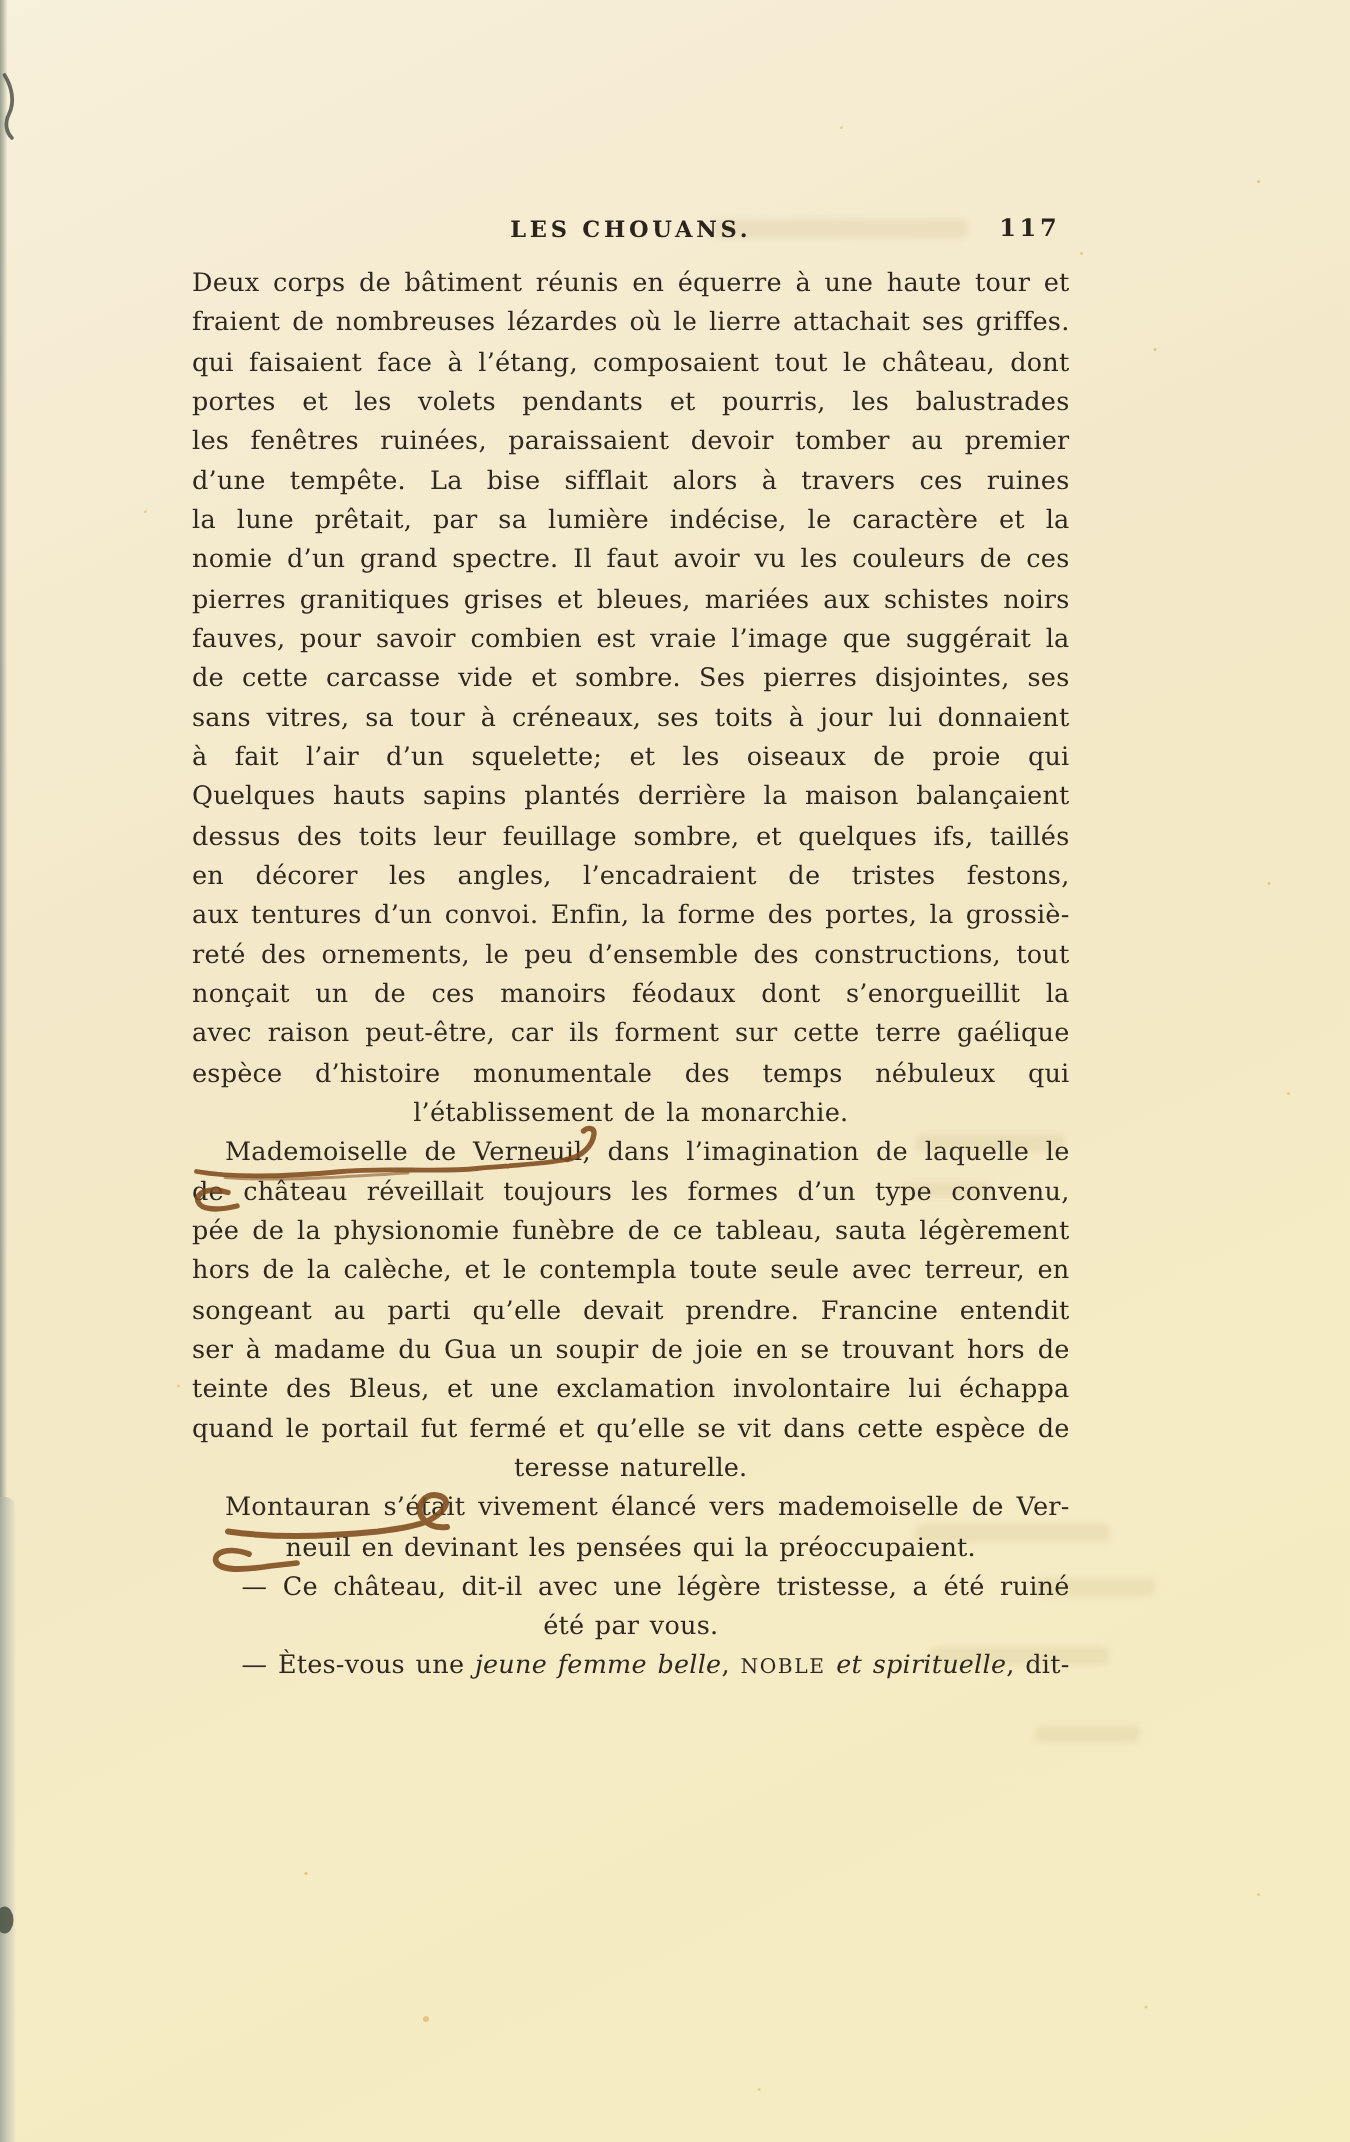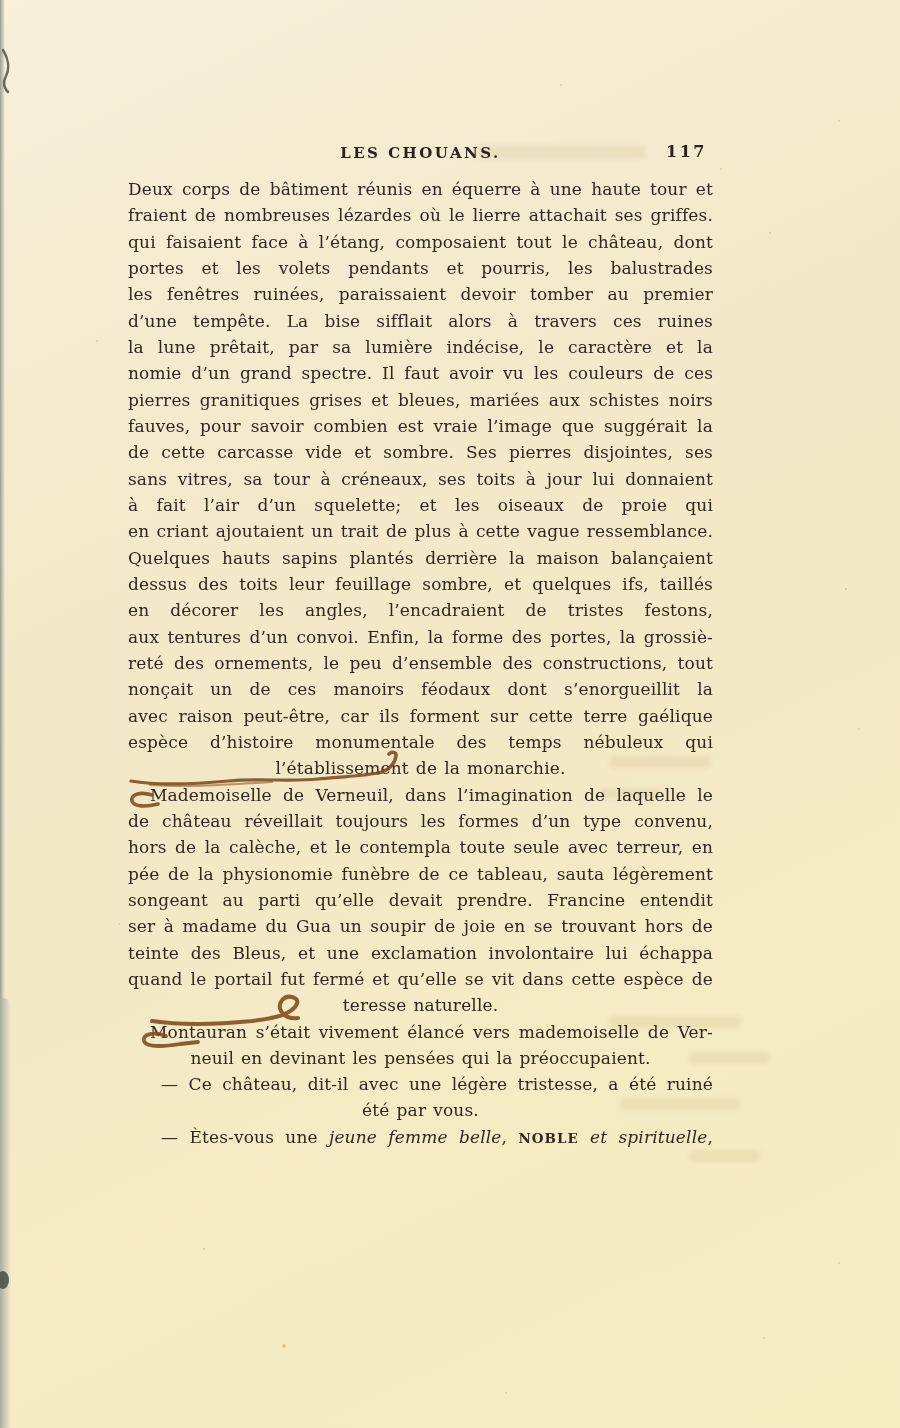--- a/index.html
+++ b/index.html
@@ -44,21 +44,21 @@
   }
   .ln{
     height:26.33px;line-height:26.33px;overflow:hidden;
     word-spacing:1.5px;letter-spacing:.15px;white-space:normal;text-align:center;
   }
   .j{text-align:justify;}
   .j::after{content:"";display:inline-block;width:100%;height:0;}
   .in1{text-indent:22px;}
   .in2{text-indent:33px;}
   .ln i{font-style:italic;}
-  .sc{font-size:13.5px;font-weight:700;letter-spacing:1px;}
+  .sc{font-size:13.5px;font-weight:400;letter-spacing:1px;}
   
   .annos{position:absolute;left:0;top:0;width:900px;height:1428px;pointer-events:none;}
   .annos path{fill:none;stroke-linecap:round;stroke-linejoin:round;}
   .annos .hand{stroke:var(--c-annotation_ink,#7d4a1c);opacity:.88;}
   .annos .hand2{stroke:var(--c-annotation_ink,#7d4a1c);opacity:.55;}
   .annos .edgemark{stroke:#454a40;opacity:.8;}
   .notch{
     position:absolute;left:-3px;top:1271px;width:12px;height:18px;
     background:#4f5548;border-radius:50%;opacity:.9;
   }
@@ -118,34 +118,33 @@
     <div class="ln j">portes et les volets pendants et pourris, les balustrades rouillées,</div>
     <div class="ln j">les fenêtres ruinées, paraissaient devoir tomber au premier souffle</div>
     <div class="ln j">d’une tempête. La bise sifflait alors à travers ces ruines auxquelles</div>
     <div class="ln j">la lune prêtait, par sa lumière indécise, le caractère et la physio-</div>
     <div class="ln j">nomie d’un grand spectre. Il faut avoir vu les couleurs de ces</div>
     <div class="ln j">pierres granitiques grises et bleues, mariées aux schistes noirs et</div>
     <div class="ln j">fauves, pour savoir combien est vraie l’image que suggérait la vue</div>
     <div class="ln j">de cette carcasse vide et sombre. Ses pierres disjointes, ses croisées</div>
     <div class="ln j">sans vitres, sa tour à créneaux, ses toits à jour lui donnaient tout</div>
     <div class="ln j">à fait l’air d’un squelette; et les oiseaux de proie qui s’envolèrent</div>
-    <div class="ln j">en criant ajoutaient un trait de plus à cette vague ressemblance.</div>
     <div class="ln j">Quelques hauts sapins plantés derrière la maison balançaient au-</div>
     <div class="ln j">dessus des toits leur feuillage sombre, et quelques ifs, taillés pour</div>
     <div class="ln j">en décorer les angles, l’encadraient de tristes festons, semblables</div>
     <div class="ln j">aux tentures d’un convoi. Enfin, la forme des portes, la grossiè-</div>
     <div class="ln j">reté des ornements, le peu d’ensemble des constructions, tout an-</div>
     <div class="ln j">nonçait un de ces manoirs féodaux dont s’enorgueillit la Bretagne,</div>
     <div class="ln j">avec raison peut-être, car ils forment sur cette terre gaélique une</div>
     <div class="ln j">espèce d’histoire monumentale des temps nébuleux qui précèdent</div>
     <div class="ln">l’établissement de la monarchie.</div>
     <div class="ln j in1">Mademoiselle de Verneuil, dans l’imagination de laquelle le mot</div>
     <div class="ln j">de château réveillait toujours les formes d’un type convenu, frap-</div>
+    <div class="ln j">pée de la physionomie funèbre de ce tableau, sauta légèrement</div>
     <div class="ln j">hors de la calèche, et le contempla toute seule avec terreur, en</div>
-    <div class="ln j">pée de la physionomie funèbre de ce tableau, sauta légèrement</div>
     <div class="ln j">songeant au parti qu’elle devait prendre. Francine entendit pous-</div>
     <div class="ln j">ser à madame du Gua un soupir de joie en se trouvant hors de l’at-</div>
     <div class="ln j">teinte des Bleus, et une exclamation involontaire lui échappa</div>
     <div class="ln j">quand le portail fut fermé et qu’elle se vit dans cette espèce de for-</div>
     <div class="ln">teresse naturelle.</div>
     <div class="ln j in1">Montauran s’était vivement élancé vers mademoiselle de Ver-</div>
     <div class="ln">neuil en devinant les pensées qui la préoccupaient.</div>
     <div class="ln j in2">— Ce château, dit-il avec une légère tristesse, a été ruiné par la</div>
     <div class="ln">été par vous.</div>
     <div class="ln j in2"><span>— Ètes-vous une </span><i>jeune femme belle</i><span>, </span><span class="sc">NOBLE</span><span> </span><i>et spirituelle</i><span>, dit-il</span></div>

